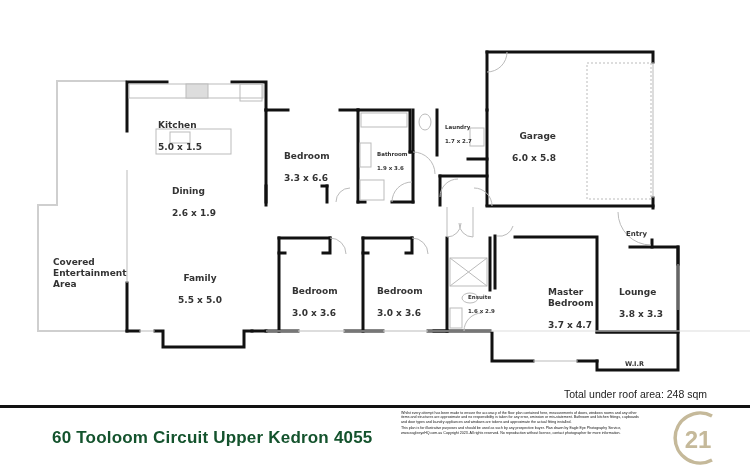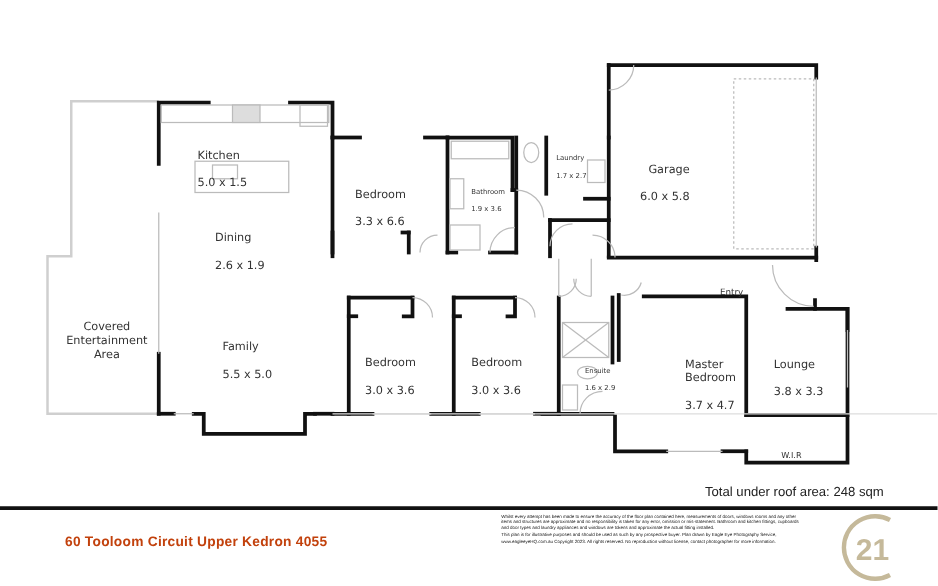--- a/index.html
+++ b/index.html
@@ -1,22 +1,22 @@
 <!DOCTYPE html>
 <html><head>
   <meta charset="utf-8">
   <style>
     html, body { margin:0; padding:0; background:#ffffff; }
     body { width:750px; height:469px; position:relative; overflow:hidden; font-family:"DejaVu Sans", sans-serif; color:#222; }
     #plan { position:absolute; left:0; top:0; width:750px; height:400px; }
-    .room-label { position:absolute; font-size:9px; line-height:11px; color:#333; white-space:pre-line; }
+    .room-label { position:absolute; font-size:9px; line-height:11px; color:#333; white-space:pre-line;font-weight:bold; }
     .room-label.small { font-size:5.5px; line-height:7px; }
     .total-area { position:absolute; left:564px; top:388px; font-family:Liberation Sans, sans-serif; font-size:10.5px; color:#222; }
     .footer-rule { position:absolute; left:0; top:405px; width:750px; height:3px; background:#111; }
-    .address { position:absolute; left:52px; top:428px; font-family:"Liberation Sans", sans-serif; font-weight:bold; font-size:11px; color:#c2410c; letter-spacing:0.2px; }
+    .address { position:absolute; left:52px; top:428px; font-family:"Liberation Sans", sans-serif; font-weight:bold; font-size:17px; color:#14532d; letter-spacing:0.2px; }
     .disclaimer { position:absolute; left:401px; top:411px; width:238px; font-family:"Liberation Sans", sans-serif; font-size:3.6px; line-height:4.3px; color:#111; }
     .disclaimer p { margin:0 0 2.5px 0; }
     .logo { position:absolute; left:668px; top:410px; width:56px; height:56px; }
   </style>
 </head>
 <body>
 
 <svg id="plan" viewBox="0 0 750 400" xmlns="http://www.w3.org/2000/svg">
 
   <g stroke="#cfcfcf" stroke-width="2" fill="none">
@@ -125,54 +125,54 @@
 
     <line x1="298" y1="331" x2="345" y2="331"></line>
     <line x1="383" y1="331" x2="428" y2="331"></line>
     <line x1="533" y1="361" x2="578" y2="361"></line>
     <line x1="678" y1="264" x2="678" y2="310"></line>
     <line x1="653" y1="62" x2="653" y2="198"></line>
     <line x1="266" y1="331" x2="750" y2="331" stroke="#ddd"></line>
   </g>
 </svg>
 
-<div class="room-label" style="left:53px;top:246px;text-align:center;">
+<div class="room-label" style="left:53px;top:246px;">
   <span>Covered
 Entertainment
 Area</span>
 </div>
 <div class="room-label" style="left:158px;top:109px;">
   <div>Kitchen</div>
   <div>5.0 x 1.5</div>
 </div>
 <div class="room-label" style="left:172px;top:175px;">
   <div>Dining</div>
   <div>2.6 x 1.9</div>
 </div>
-<div class="room-label" style="left:178px;top:262px;">
+<div class="room-label" style="left:178px;top:262px;text-align:center;">
   <div>Family</div>
   <div>5.5 x 5.0</div>
 </div>
 <div class="room-label" style="left:284px;top:140px;">
   <div>Bedroom</div>
   <div>3.3 x 6.6</div>
 </div>
 <div class="room-label small" style="left:377px;top:144px;">
   <div>Bathroom</div>
   <div>1.9 x 3.6</div>
 </div>
 <div class="room-label small" style="left:445px;top:117px;">
   <div>Laundry</div>
   <div>1.7 x 2.7</div>
 </div>
 <div class="room-label" style="left:512px;top:120px;text-align:right;">
   <div>Garage</div>
   <div>6.0 x 5.8</div>
 </div>
-<div class="room-label" style="left:576px;top:218px;font-size:7px;">
+<div class="room-label" style="left:626px;top:218px;font-size:7px;">
   <div>Entry</div>
 </div>
 <div class="room-label" style="left:292px;top:275px;">
   <div>Bedroom</div>
   <div>3.0 x 3.6</div>
 </div>
 <div class="room-label" style="left:377px;top:275px;">
   <div>Bedroom</div>
   <div>3.0 x 3.6</div>
 </div>

